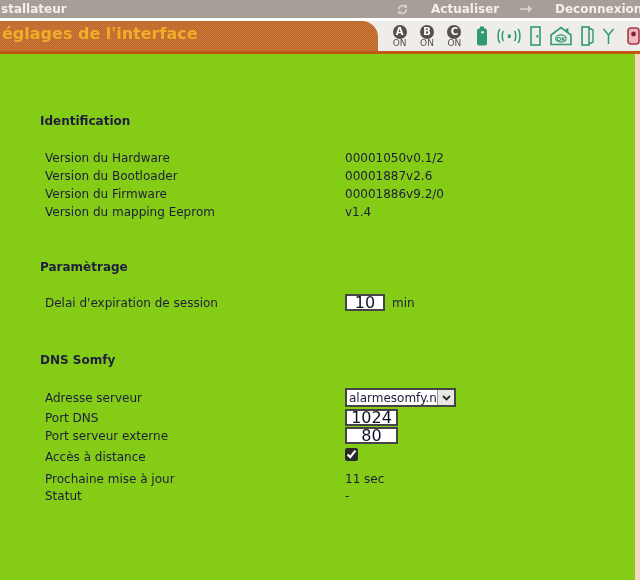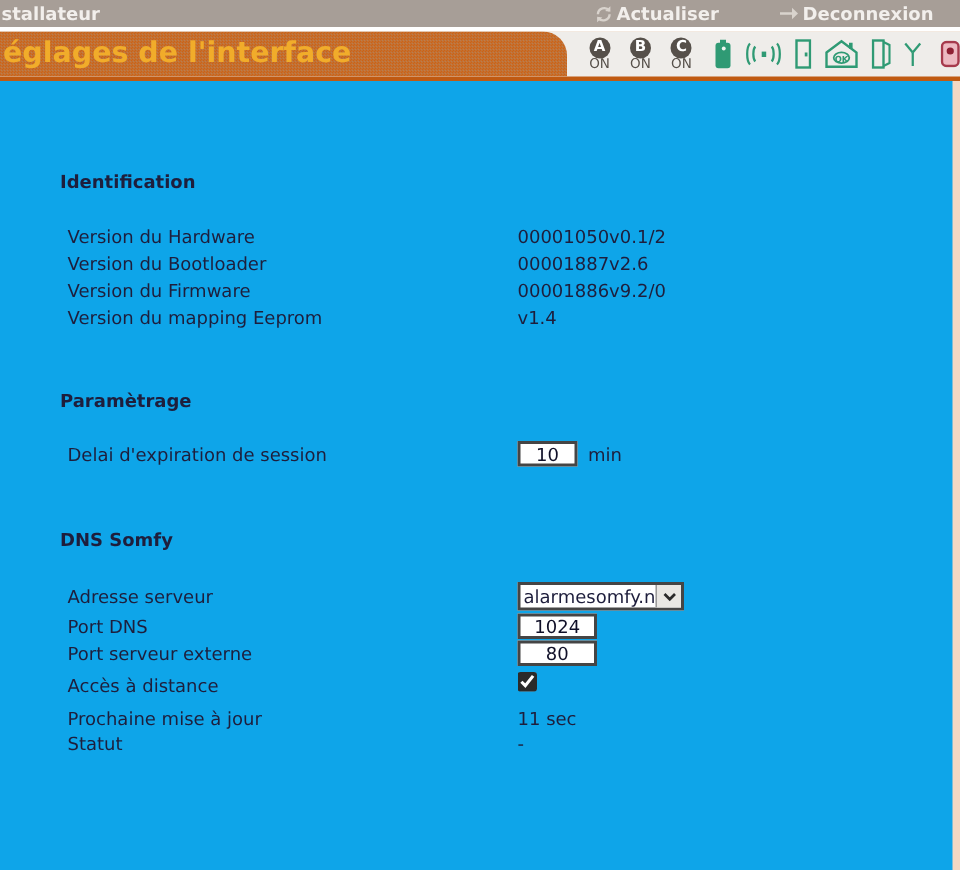--- a/index.html
+++ b/index.html
@@ -7,67 +7,67 @@
     width:640px;height:580px;position:relative;overflow:hidden;
     font-family:"DejaVu Sans",sans-serif;background:#eecaaf;
   }
   
   .topbar{
     position:absolute;top:0;left:0;right:0;height:18px;
     background:#a79e97;color:#f2efec;font-size:12px;font-weight:bold;
   }
   .topbar .user{position:absolute;left:1px;top:1px;line-height:16px;}
   .top-link{position:absolute;top:1px;height:16px;line-height:16px;color:#f2efec;
-    text-decoration:none;display:flex;align-items:center;gap:2px;cursor:pointer;}
+    text-decoration:none;display:flex;align-items:center;gap:22px;cursor:pointer;}
   .top-link svg{display:block;}
   .link-refresh{left:396px;}
   .link-logout{left:519px;align-items:center;}
   .white-line{position:absolute;top:18px;left:0;right:0;height:3px;background:#ffffff;}
   
   .header-band{
     position:absolute;top:21px;left:0;right:0;height:30px;
     background:#efedea;border-bottom:3px solid #c05a12;
   }
   .orange-ribbon{
     position:absolute;left:0;top:0;bottom:0;width:378px;
     background-color:#cd6214;
     background-image:repeating-conic-gradient(rgba(168,148,128,0.55) 0% 25%, transparent 0% 50%);
     background-size:2px 2px;
     border-top-right-radius:16px;
   }
   .page-title{
     position:absolute;left:2px;top:3px;
-    font-size:19px;font-weight:bold;color:#f1ac2a;white-space:nowrap;
+    font-size:16px;font-weight:bold;color:#f1ac2a;white-space:nowrap;
   }
   .status-icons{
     position:absolute;left:378px;right:0;top:0;bottom:0;
     display:flex;align-items:center;
   }
   .zone{width:16px;margin-left:12px;text-align:center;}
   .zone:first-child{margin-left:14px;}
   .zone .circ{
     width:14px;height:14px;border-radius:50%;background:#56504a;color:#fff;
     font-size:10px;font-weight:bold;line-height:14px;margin:0 auto;text-align:center;
   }
   .zone .state{font-size:9px;font-weight:normal;color:#56504a;margin-top:0px;line-height:9px;}
   .gicon{margin-left:8px;display:flex;align-items:center;}
   .gicon.battery{margin-left:14px;}
   .gicon.siren{margin-left:12px;}
   
-  .content{position:absolute;top:54px;left:0;right:0;bottom:0;background:#0ea5e9;
+  .content{position:absolute;top:54px;left:0;right:0;bottom:0;background:#84cc16;
     color:#1e1e3c;font-size:12px;}
   .right-strip{position:absolute;top:0;right:0;width:5px;bottom:0;background:#f3d8c3;}
   .sec-head{position:absolute;left:40px;font-weight:bold;font-size:12px;white-space:nowrap;}
   .row{position:absolute;left:0;right:0;height:18px;white-space:nowrap;}
   .row .lbl{position:absolute;left:45px;top:0;text-align:center;}
   .row .val{position:absolute;left:345px;top:0;}
   .txt-input{
     position:absolute;left:345px;box-sizing:border-box;
     border:2px solid #454545;background:#fff;color:#101028;
-    font-family:"DejaVu Sans",sans-serif;font-size:12px;padding:0 2px;outline:none;
+    font-family:"DejaVu Sans",sans-serif;font-size:16px;padding:0 2px;outline:none;
   }
   .inp-session{width:40px;height:17px;text-align:center;}
   .inp-port{width:53px;height:17px;text-align:center;}
   .unit{position:absolute;left:392px;top:2px;}
   .fake-select{
     position:absolute;left:345px;width:111px;height:19px;box-sizing:border-box;
     border:2px solid #454545;background:#fff;display:flex;align-items:center;cursor:default;
   }
   .fake-select .select-value{flex:1;font-size:12px;padding-left:2px;white-space:nowrap;overflow:hidden;}
   .fake-select .select-btn{

